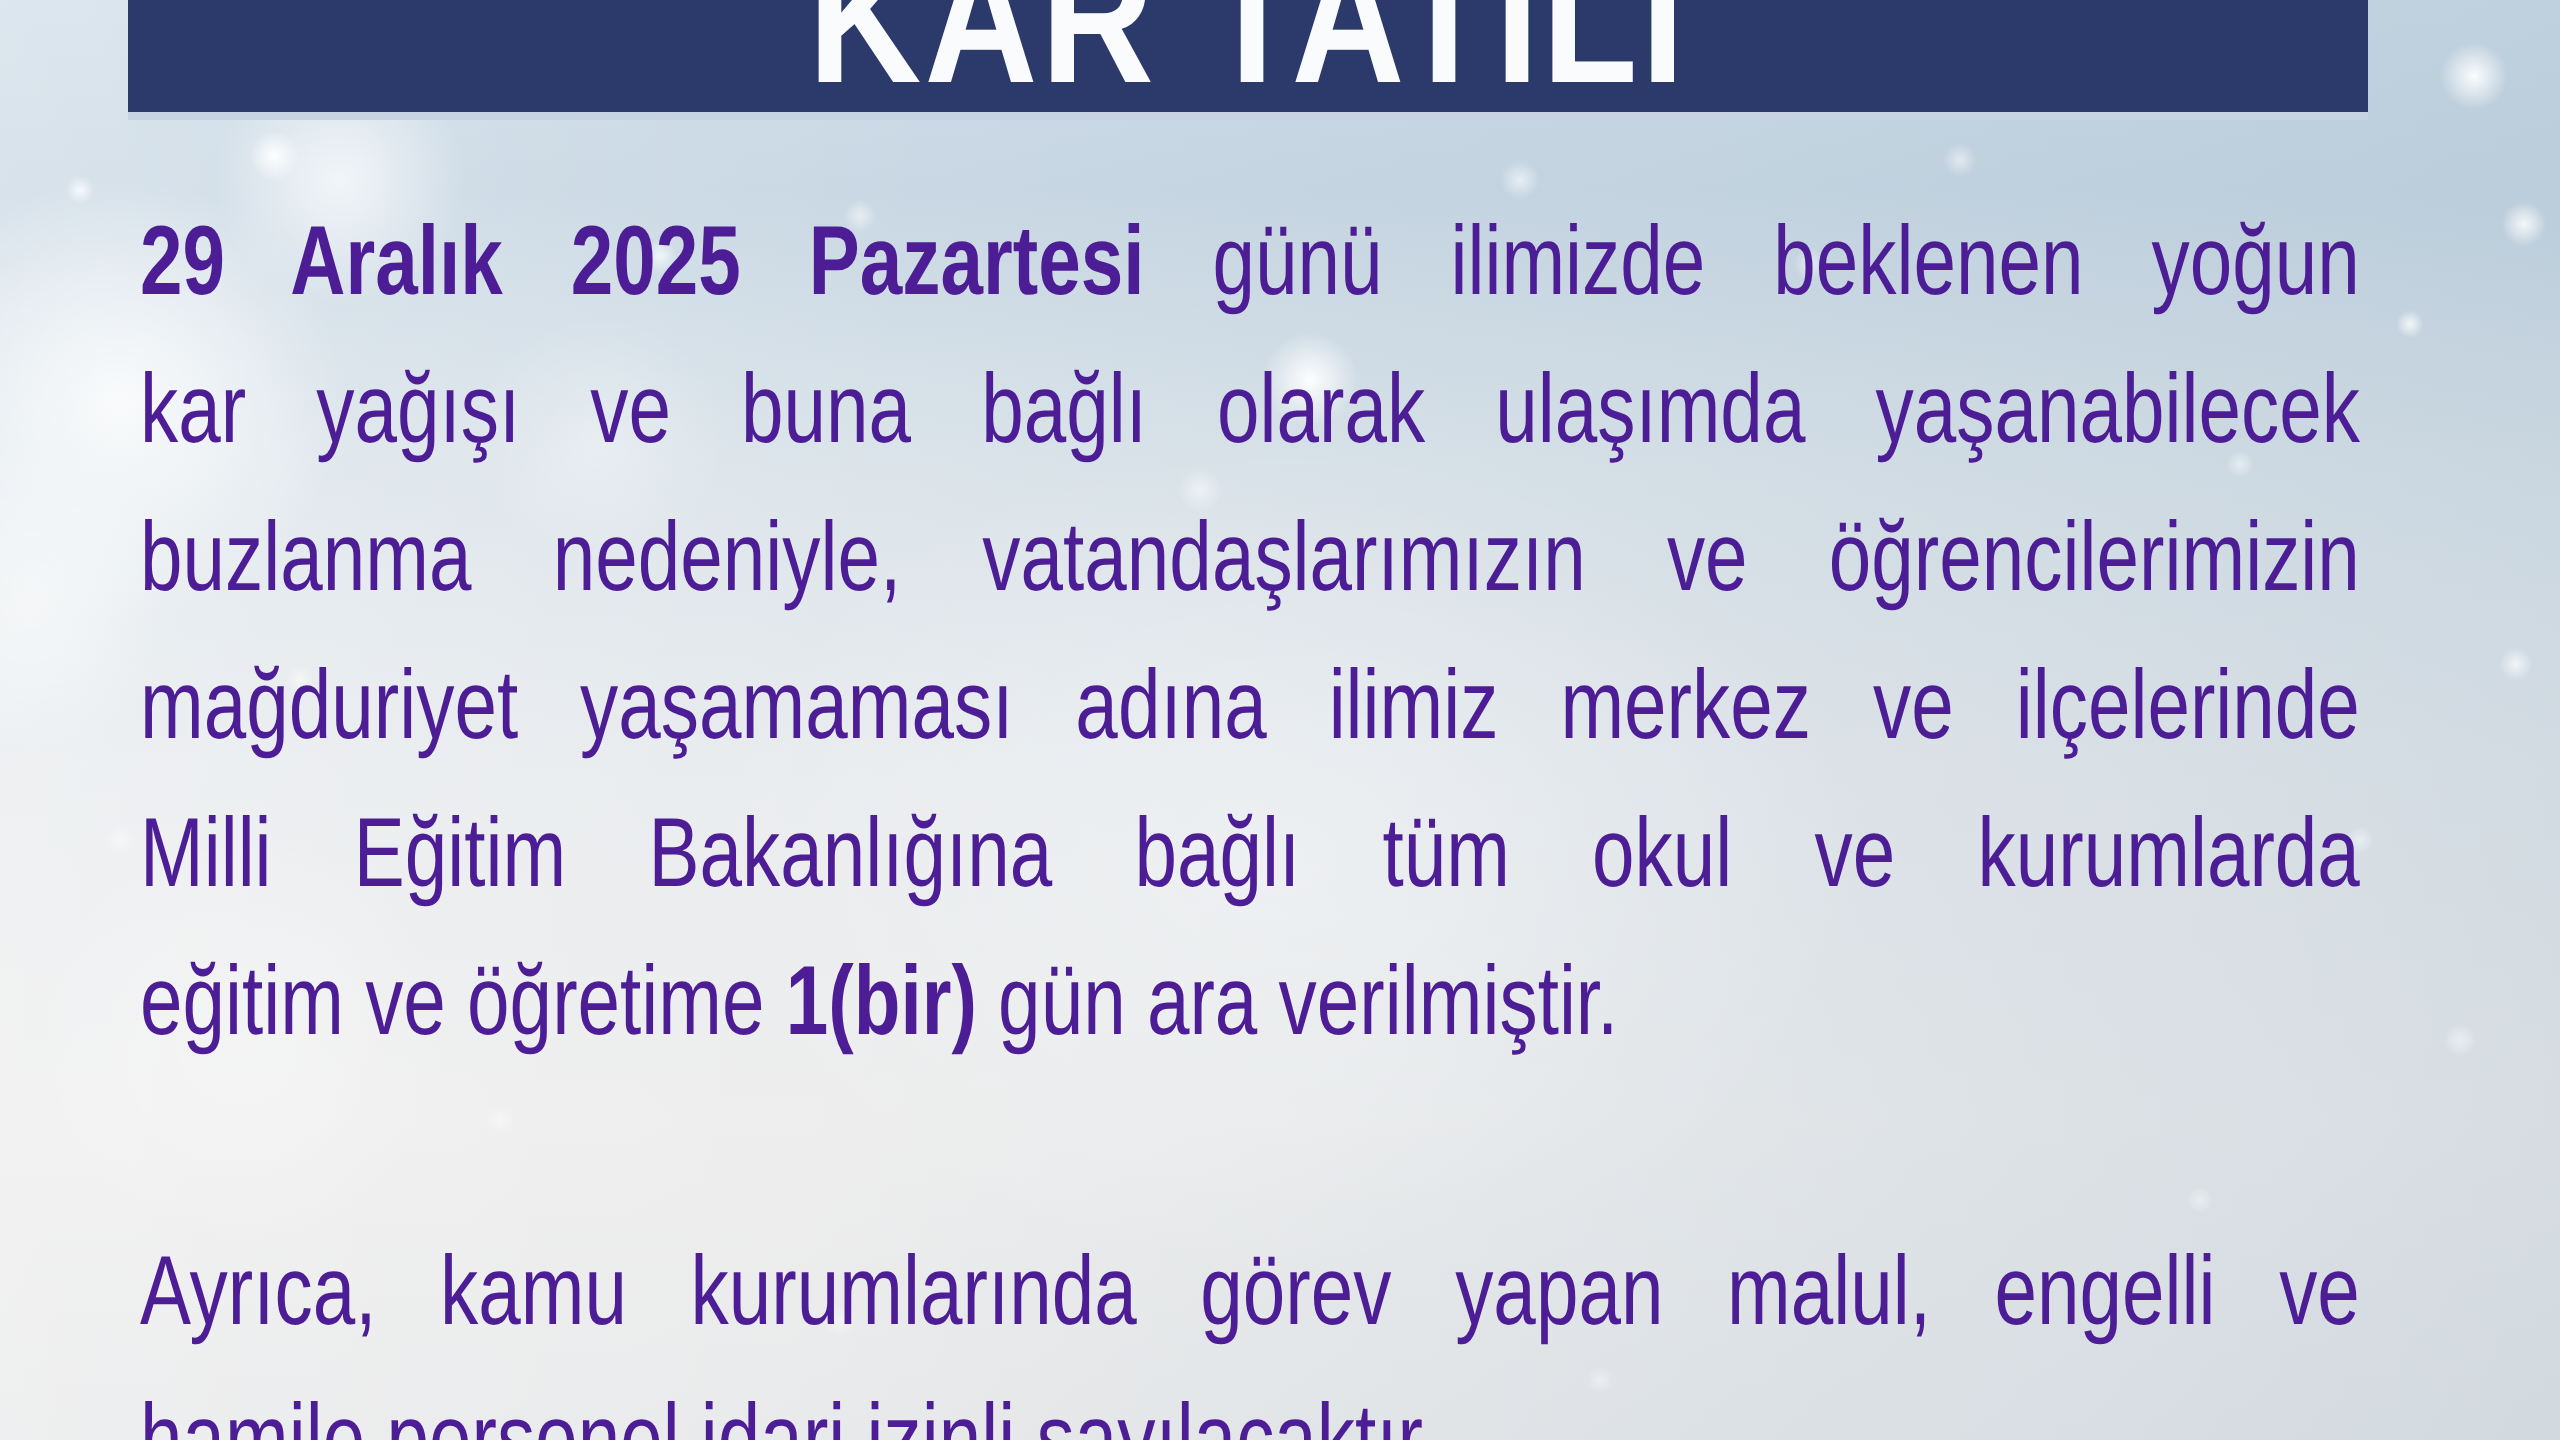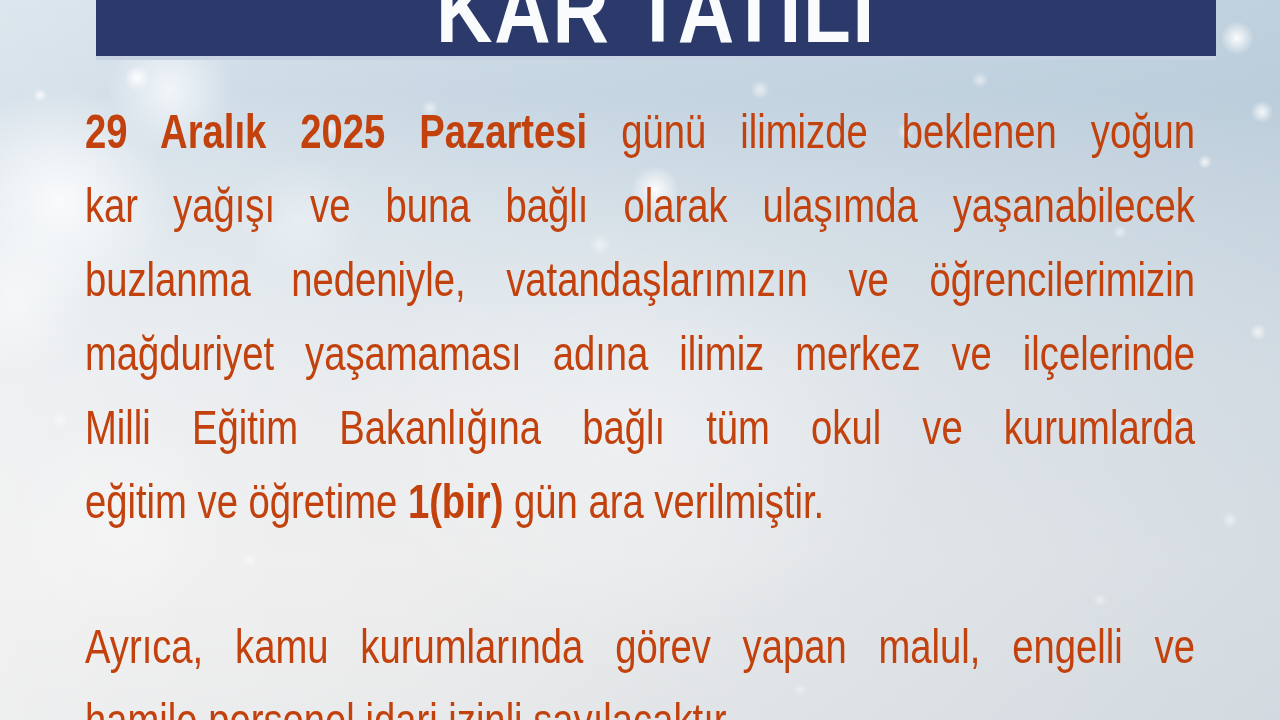--- a/index.html
+++ b/index.html
@@ -46,21 +46,21 @@
       radial-gradient(90px 90px at 300px 220px, rgba(255,255,255,.30), rgba(255,255,255,0) 70%),
       radial-gradient(160px 160px at 120px 520px, rgba(255,255,255,.25), rgba(255,255,255,0) 70%),
       radial-gradient(420px 300px at 640px 430px, rgba(255,255,255,.35), rgba(255,255,255,0) 70%),
       linear-gradient(98deg, rgba(255,255,255,.30) 0%, rgba(255,255,255,0) 35%, rgba(150,175,195,.28) 100%),
       linear-gradient(to bottom, #cddce7 0px, #c8d7e3 95px, #dbe4ea 230px, #e8ebee 380px, #eeeeee 560px, #e9eaeb 720px);
   }
 
   
   .banner {
     position: absolute;
-    left: 96px;
+    left: 64px;
     top: 0;
     width: 1120px;
     height: 56px;
     background: #2b3a6a;
     border-bottom: 4px solid #c7d3e2;
     overflow: hidden;
   }
   .banner-title {
     position: absolute;
     left: 0;
@@ -74,23 +74,23 @@
     letter-spacing: 2px;
     color: #fafbfc;
     transform: scaleX(0.85);
     transform-origin: 50% 0;
     white-space: nowrap;
   }
 
   
   .textcol {
     position: absolute;
-    left: 85px;
+    left: 70px;
     width: 1110px;
-    color: #c2410c;
+    color: #4c1d95;
   }
   .textcol .inner {
     width: 1423px;             
     transform: scaleX(0.78);
     transform-origin: 0 0;
     font-size: 49px;
     line-height: 74px;
     font-weight: 400;
   }
   .p1 { top: 94px; }

